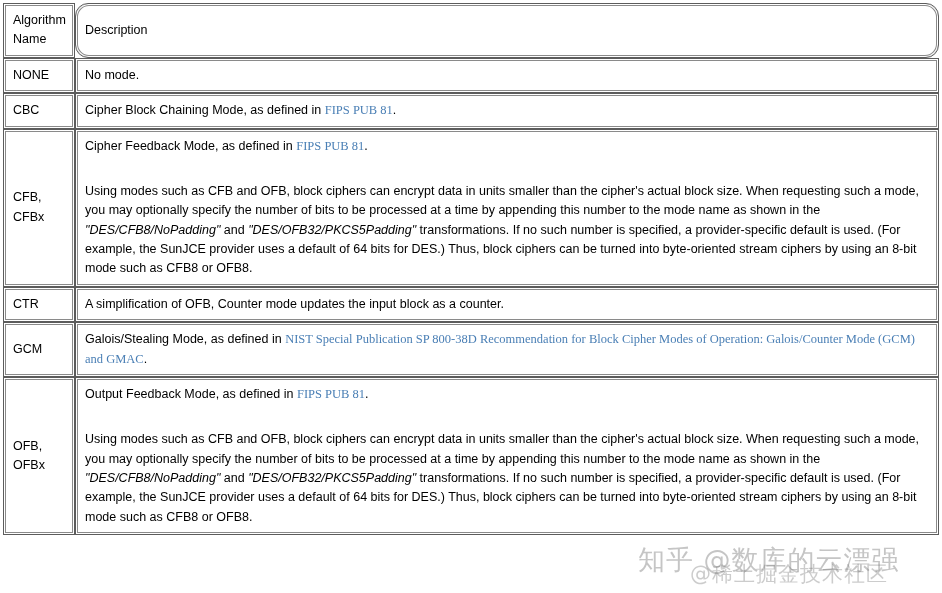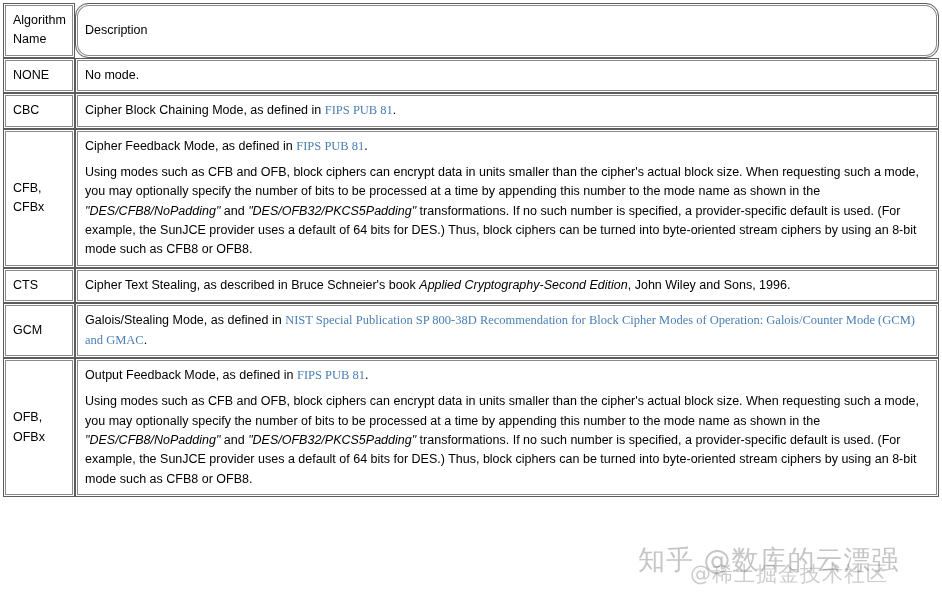--- a/index.html
+++ b/index.html
@@ -74,21 +74,21 @@
     line-height: 1.5;
     padding-left: 9px;
     white-space: pre-line;
     margin-left: 19px;
   }
 
   td.desc-cell p {
     margin: 0;
   }
   td.desc-cell p + p {
-    margin-top: 7px;
+    margin-top: 26px;
   }
 
   a.ref-link,
   .ref-link {
     color: #4a7fb5;
     text-decoration: none;
     font-family: Liberation Serif, serif;
   }
   .it {
     font-style: italic;
@@ -149,23 +149,23 @@
         </tr>
         <tr>
           <td class="algo-cell">CFB,
 CFBx</td>
           <td class="desc-cell">
             <p><span>Cipher Feedback Mode, as defined in </span><a class="ref-link" href="#">FIPS PUB 81</a><span>.</span></p>
             <p><span>Using modes such as CFB and OFB, block ciphers can encrypt data in units smaller than the cipher's actual block size. When requesting such a mode, you may optionally specify the number of bits to be processed at a time by appending this number to the mode name as shown in the </span><em class="it">"DES/CFB8/NoPadding"</em><span> and </span><em class="it">"DES/OFB32/PKCS5Padding"</em><span> transformations. If no such number is specified, a provider-specific default is used. (For example, the SunJCE provider uses a default of 64 bits for DES.) Thus, block ciphers can be turned into byte-oriented stream ciphers by using an 8-bit mode such as CFB8 or OFB8.</span></p>
           </td>
         </tr>
         <tr>
-          <td class="algo-cell">CTS</td>
+          <td class="algo-cell">CTR</td>
           <td class="desc-cell">
-            <p><span>Cipher Text Stealing, as described in Bruce Schneier's book </span><em class="it">Applied Cryptography-Second Edition</em><span>, John Wiley and Sons, 1996.</span></p>
+            <p><span>A simplification of OFB, Counter mode updates the input block as a counter.</span></p>
           </td>
         </tr>
         <tr>
           <td class="algo-cell">GCM</td>
           <td class="desc-cell">
             <p><span>Galois/Stealing Mode, as defined in </span><a class="ref-link" href="#">NIST Special Publication SP 800-38D Recommendation for Block Cipher Modes of Operation: Galois/Counter Mode (GCM) and GMAC</a><span>.</span></p>
           </td>
         </tr>
         <tr>
           <td class="algo-cell">OFB,

